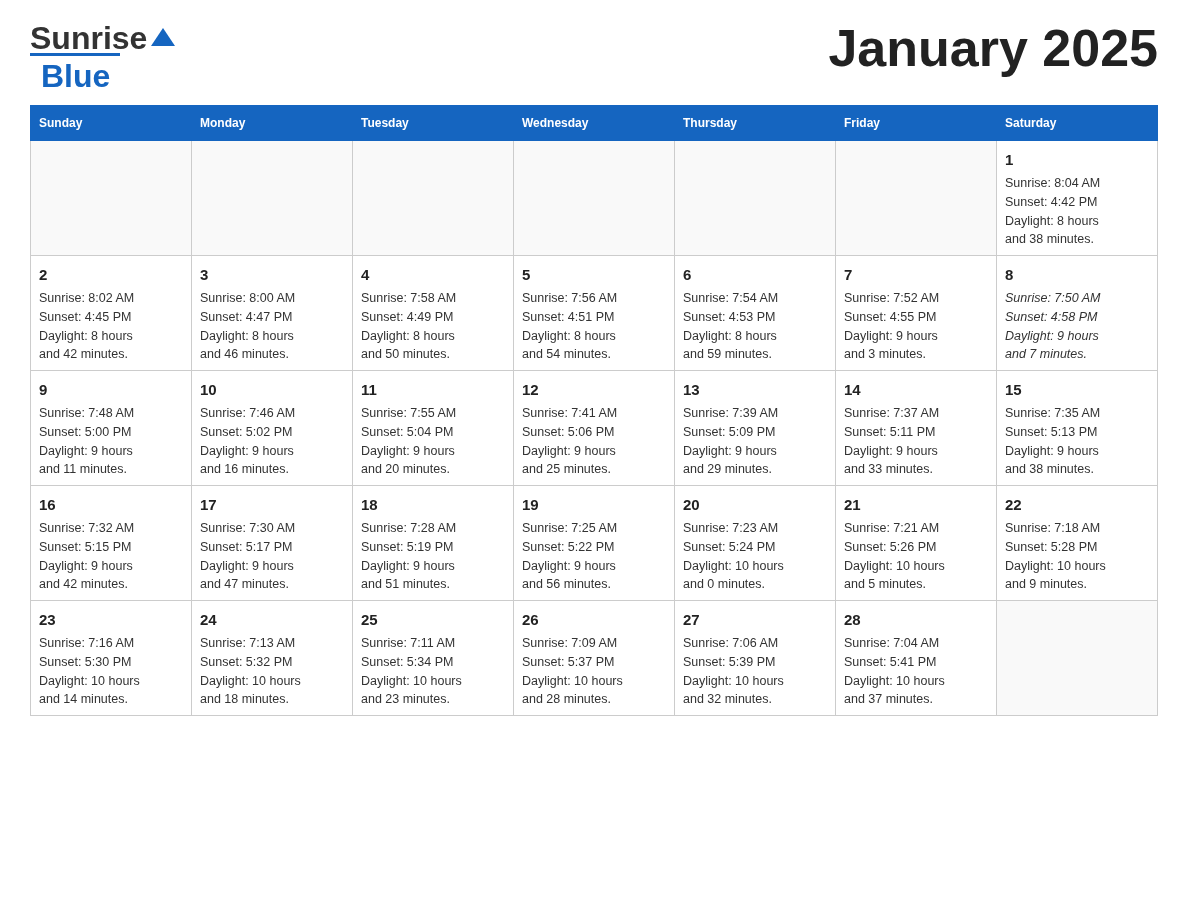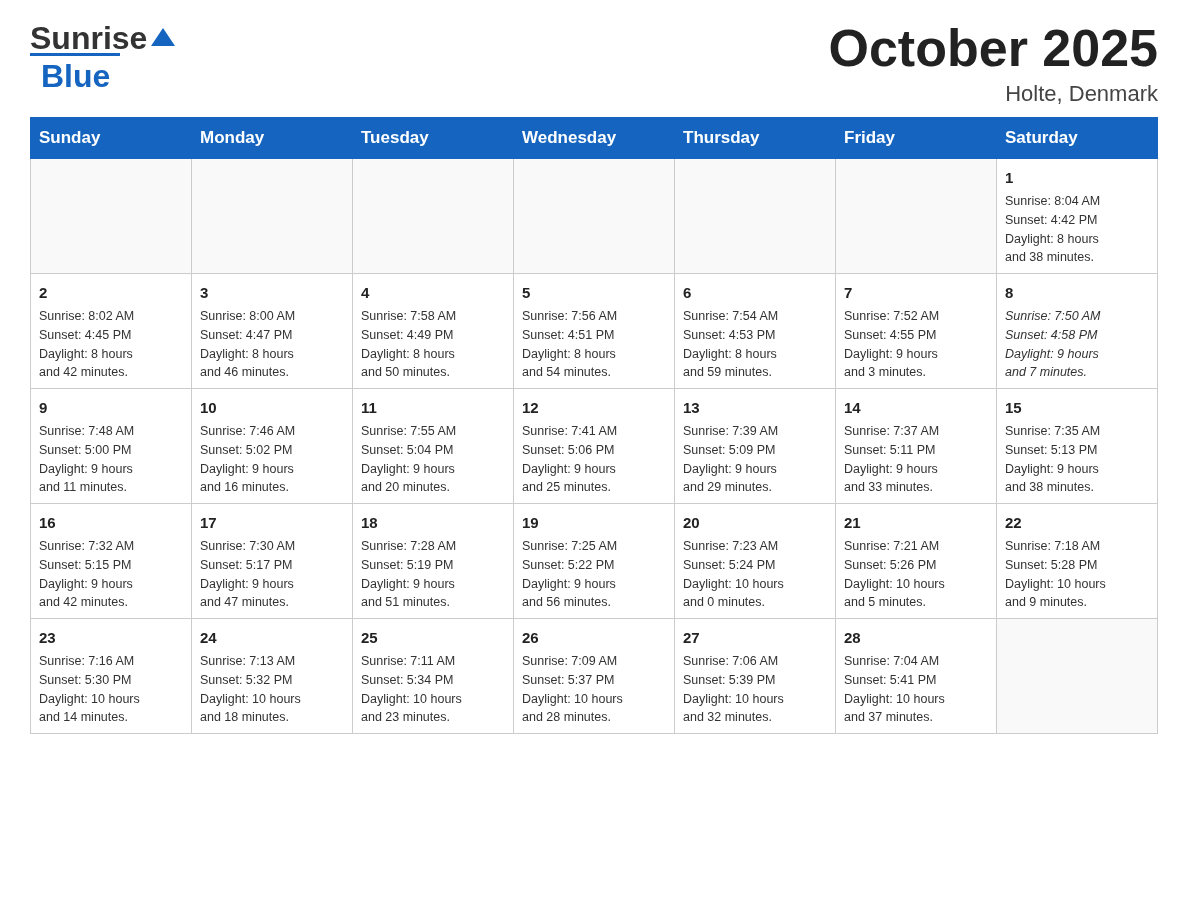--- a/index.html
+++ b/index.html
@@ -37,21 +37,21 @@
       margin-top: 4px;
     }
     .calendar {
       width: 100%;
       border-collapse: collapse;
       margin-top: 10px;
     }
     .calendar th {
       background: #1565c0;
       color: #fff;
-      font-size: 17px;
+      font-size: 12px;
       font-weight: 600;
       padding: 10px 8px;
       text-align: left;
       border: 1px solid #1565c0;
     }
     .calendar td {
       vertical-align: top;
       padding: 8px 8px 6px 8px;
       border: 1px solid #ccc;
       width: calc(100% / 7);
@@ -90,22 +90,21 @@
       </div>
     </div>
     <div style="display:flex; align-items:center; margin-top:-4px;">
       <div style="width:90px; height:3px; background:#1565c0;"></div>
     </div>
     <div style="margin-top:2px;">
       <span style="font-size:32px; font-weight:bold; color:#1565c0; margin-left:11px;">Blue</span>
     </div>
   </div>
   <div class="title-section">
-    <div class="month-title">October 2025</div>
-    <div class="location">Holte, Denmark</div>
+    <div class="month-title">January 2025</div>
   </div>
 </div>
 
 <table class="calendar">
   <thead>
     <tr>
     <th>Sunday</th>
         <th>Monday</th>
         <th>Tuesday</th>
         <th>Wednesday</th>

